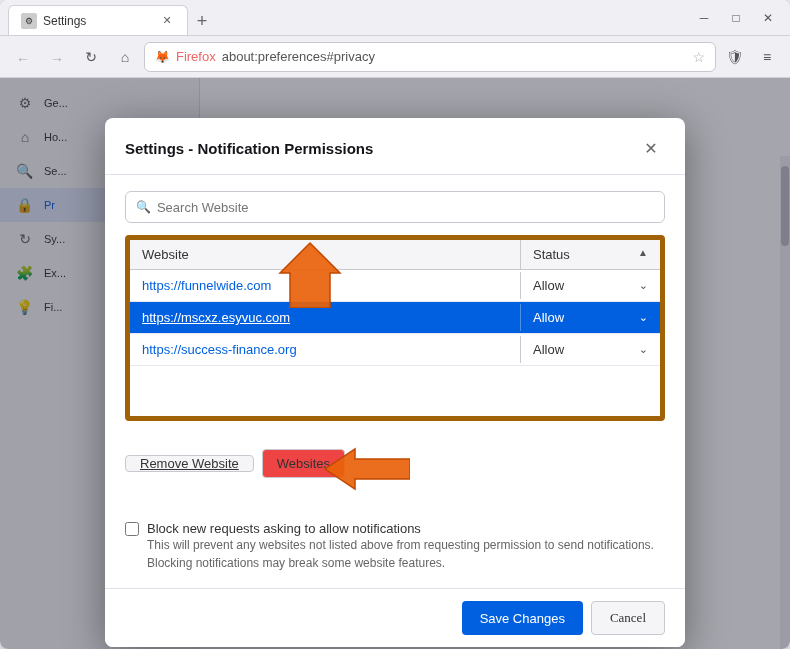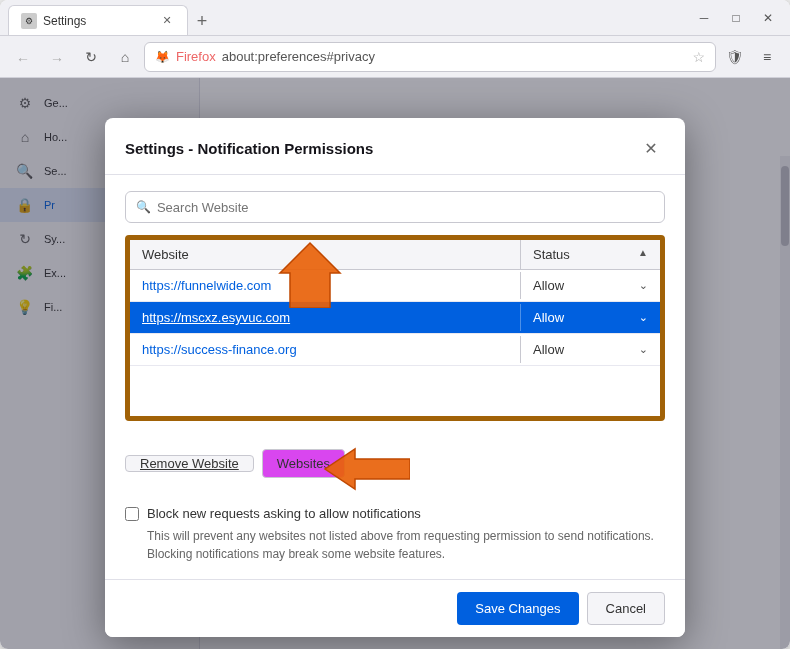--- a/index.html
+++ b/index.html
@@ -394,32 +394,31 @@
       background: #f5f5f8;
       font-size: 13px;
       color: #333;
       cursor: pointer;
       text-decoration: underline;
     }
     .btn-all-websites {
       padding: 6px 14px;
       border: 1px solid #c8c8d0;
       border-radius: 4px;
-      background: #d946ef;
+      background: #ef4444;
       font-size: 13px;
       color: #333;
       cursor: pointer;
     }
 
     
     .checkbox-row {
       display: flex;
       flex-direction: column;
-      gap: 6px;
-      margin-top: 4px;
+      margin-top: 19px;
     }
     .checkbox-label-row {
       display: flex;
       align-items: center;
       gap: 8px;
     }
     .checkbox-input {
       width: 14px;
       height: 14px;
       cursor: pointer;
@@ -455,20 +454,21 @@
       font-weight: 500;
     }
     .btn-cancel {
       padding: 8px 18px;
       background: #f5f5f8;
       color: #333;
       border: 1px solid #c8c8d0;
       border-radius: 4px;
       font-size: 13px;
       cursor: pointer;
+      font-family: Liberation Serif, serif;
     }
 
     .scrollbar-track {
       width: 10px;
       background: #f0f0f4;
       position: absolute;
       right: 0;
       top: 78px;
       bottom: 0;
     }

